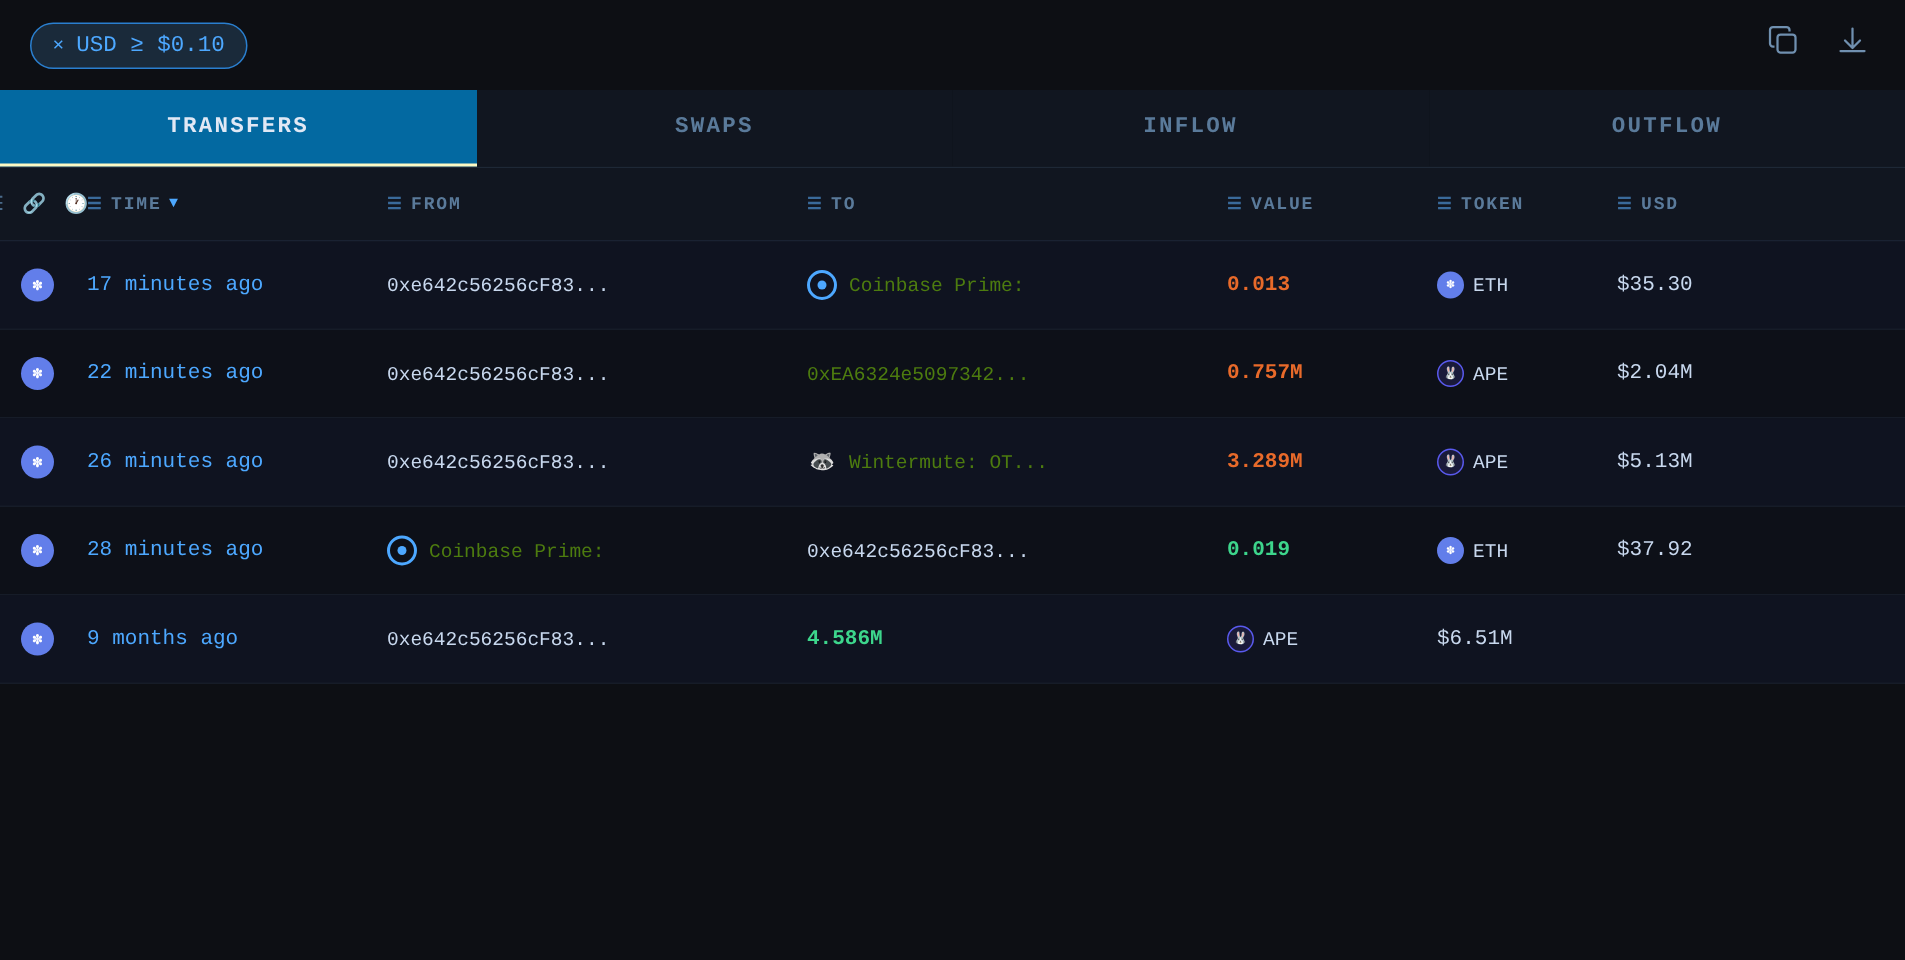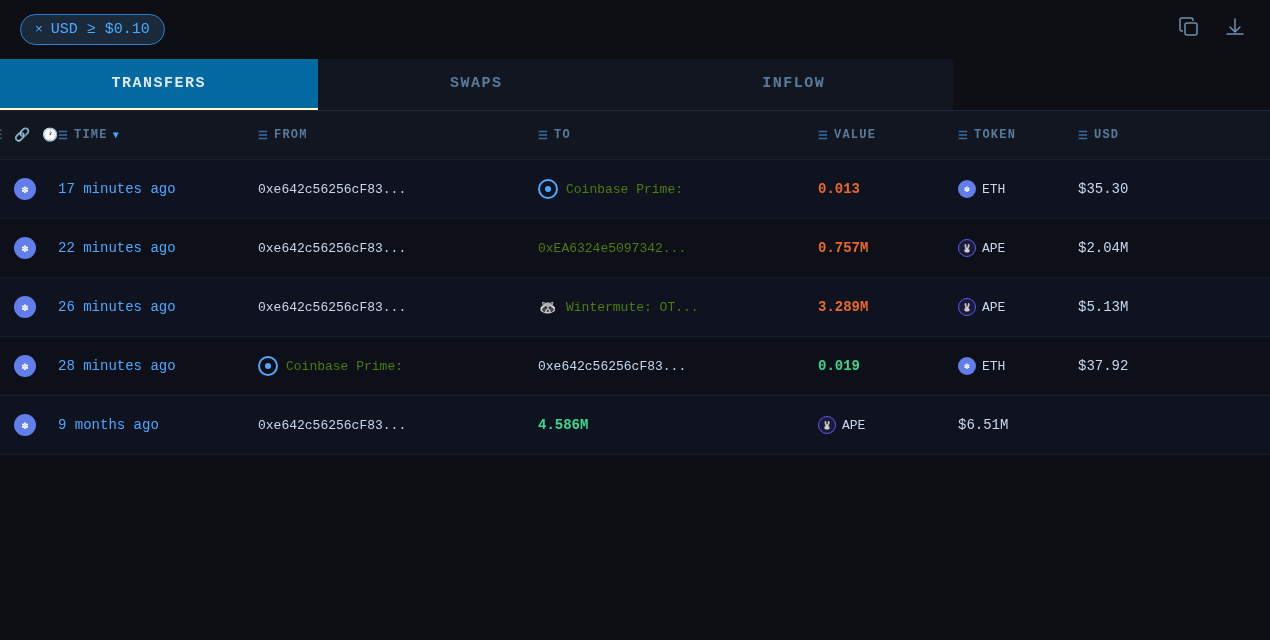--- a/index.html
+++ b/index.html
@@ -309,20 +309,21 @@
           <path d="M3 18h16" stroke="#7090b0" stroke-width="1.5" stroke-linecap="round"></path>
         </svg>
       </button>
     </div>
   </div>
 
   <div class="tabs">
     <div class="tab active">TRANSFERS</div>
     <div class="tab">SWAPS</div>
     <div class="tab">INFLOW</div>
+    <div class="tab">OUTFLOW</div>
   </div>
 
   <div class="col-headers">
 
     <div class="cell cell-icon">
       <div class="header-filter-row">
         <span>☰</span>
         <span>🔗</span>
         <span>🕐</span>
       </div>

